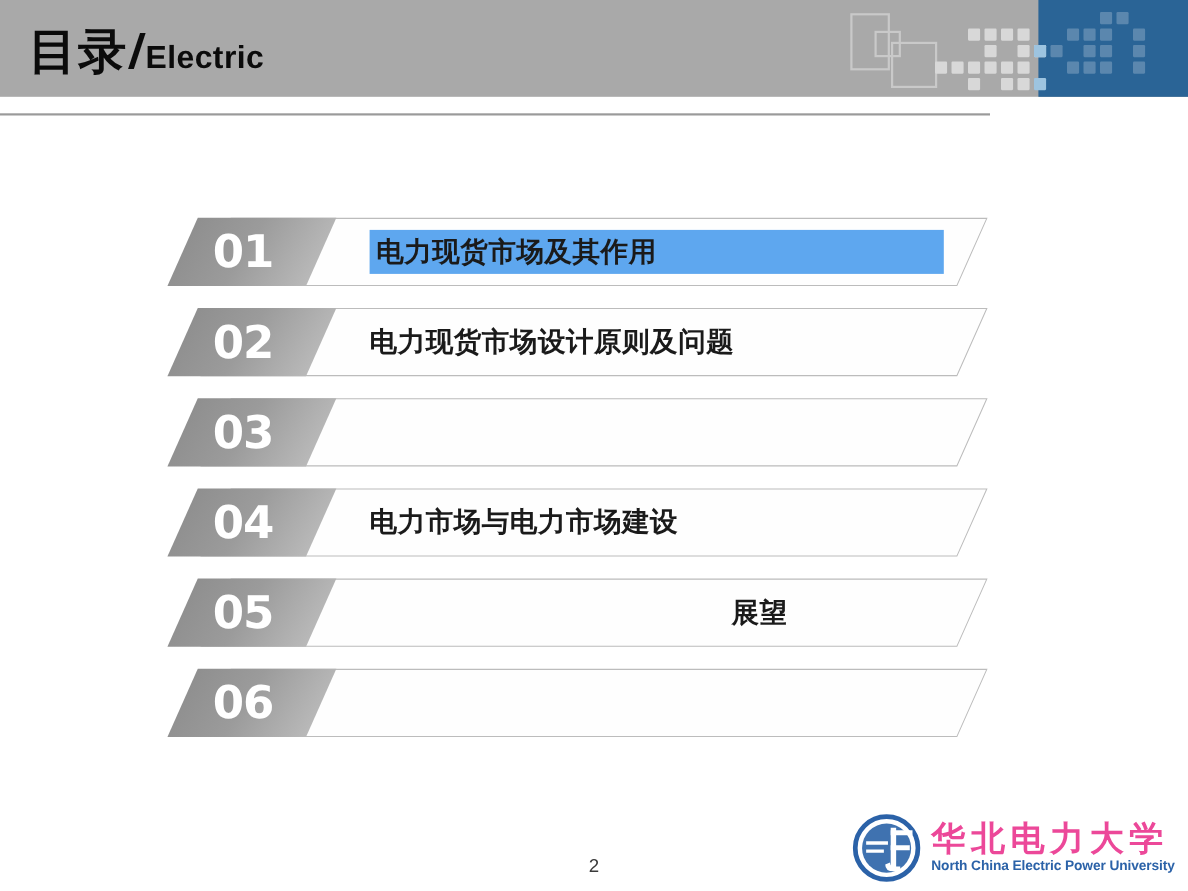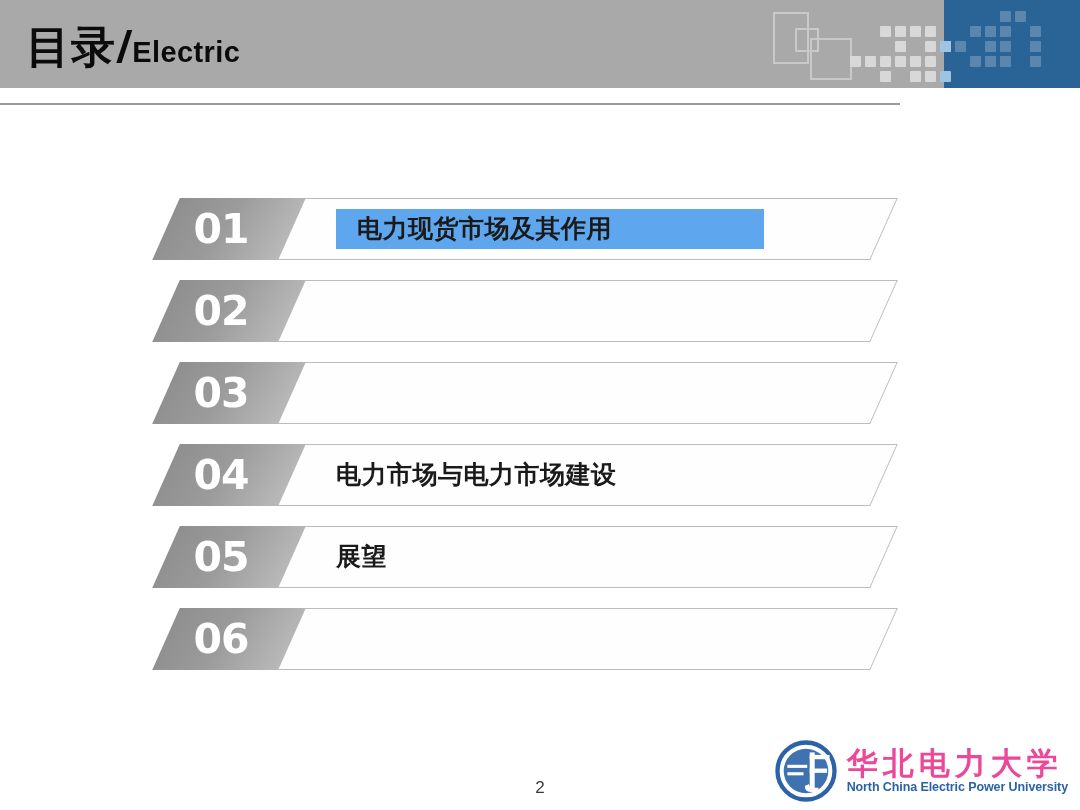--- a/index.html
+++ b/index.html
@@ -132,31 +132,31 @@
     align-items: center;
     z-index: 3;
     color: #1a1a1a;
     font-size: 25px;
     font-weight: 700;
     letter-spacing: 0.5px;
     font-family: "DejaVu Sans", "Liberation Sans", sans-serif;
     white-space: nowrap;
   }
   .row-label.pos-left   { left: 336px; }
-  .row-label.pos-center { left: 336px; width: 380px; justify-content: flex-start; }
+  .row-label.pos-center { left: 336px; width: 380px; justify-content: flex-end; }
   .row-label .hl {
     display: block;
     height: 40px;
     line-height: 40px;
     box-sizing: border-box;
   }
   .row-label.highlighted .hl {
     background: #5ea7ef;
-    width: 428px;
-    padding-left: 21px;
+    width: 522px;
+    padding-left: 6px;
   }
 
   
   #page-number {
     position: absolute;
     left: 0; bottom: 12px;
     width: 1080px;
     text-align: center;
     font-size: 17px;
     color: #3a3a3a;
@@ -267,20 +267,23 @@
     </div>
     <div class="row-label pos-left highlighted">
       <span class="hl">电力现货市场及其作用</span>
     </div>
   </div>
 
   <div class="content-row">
     <div class="row-body"></div>
     <div class="row-number">
       <span class="num">02</span>
+    </div>
+    <div class="row-label pos-left">
+      <span class="hl">电力现货市场设计原则及问题</span>
     </div>
   </div>
 
   <div class="content-row">
     <div class="row-body"></div>
     <div class="row-number">
       <span class="num">03</span>
     </div>
   </div>
 

